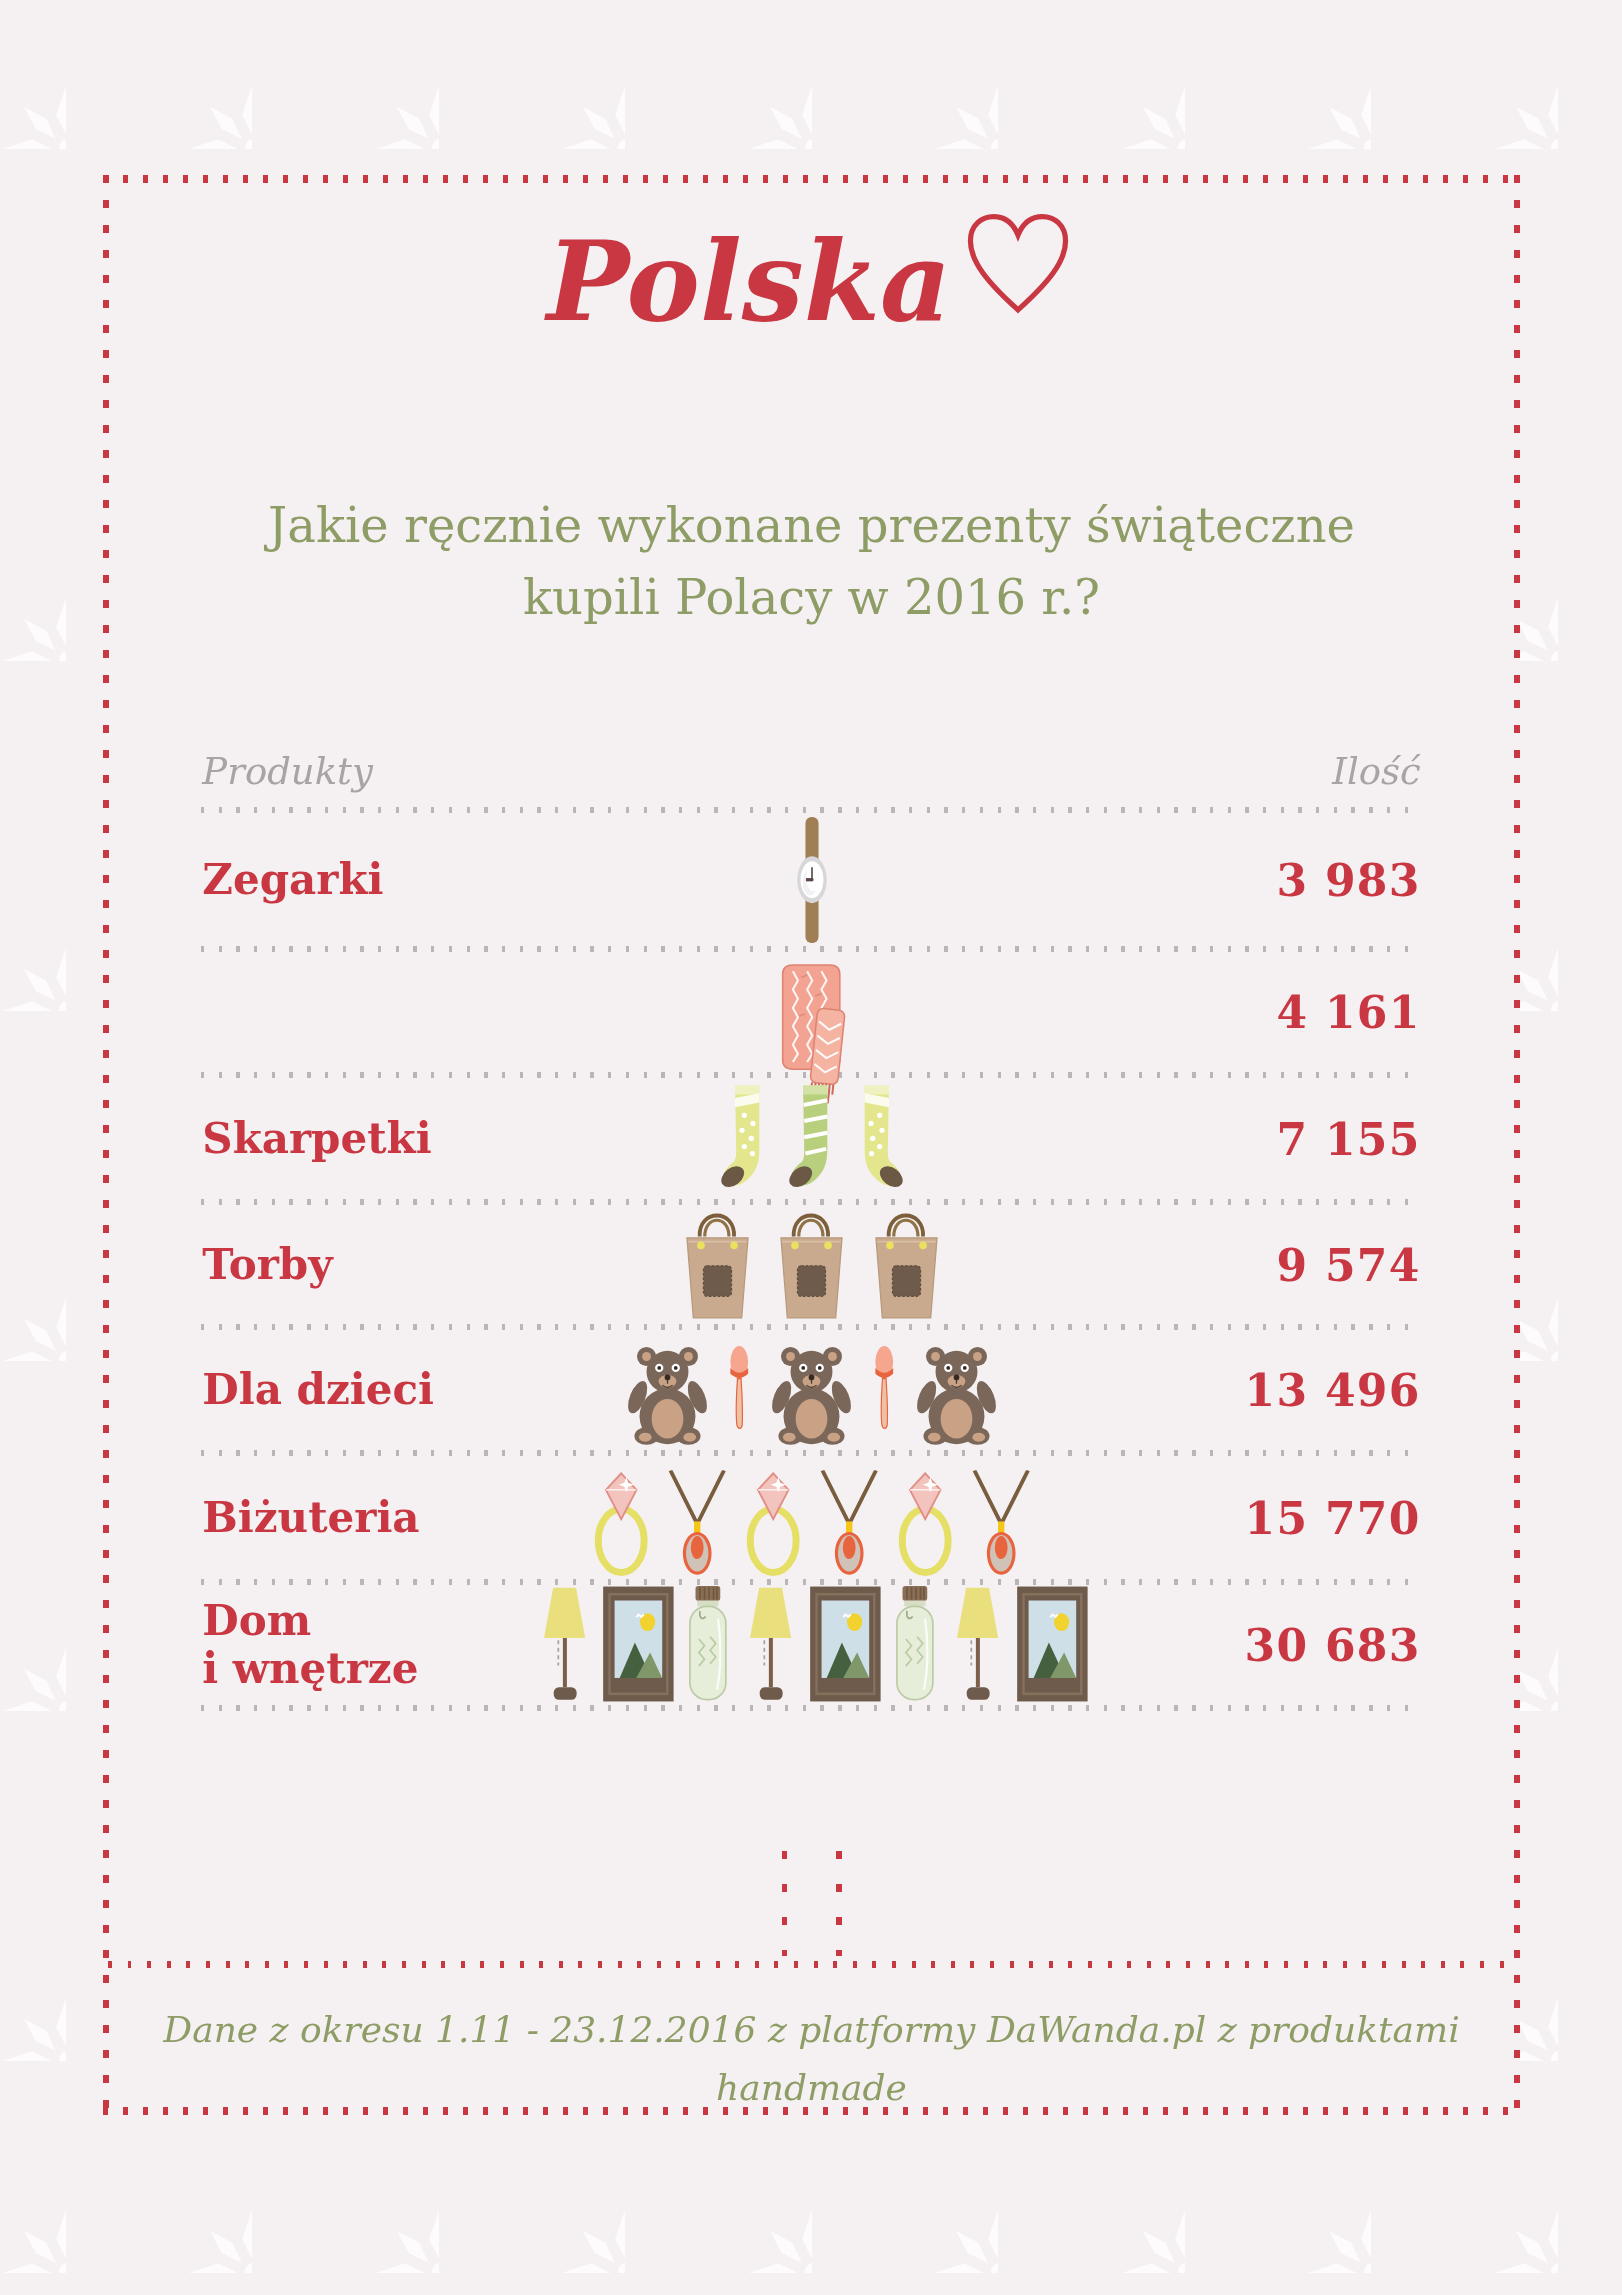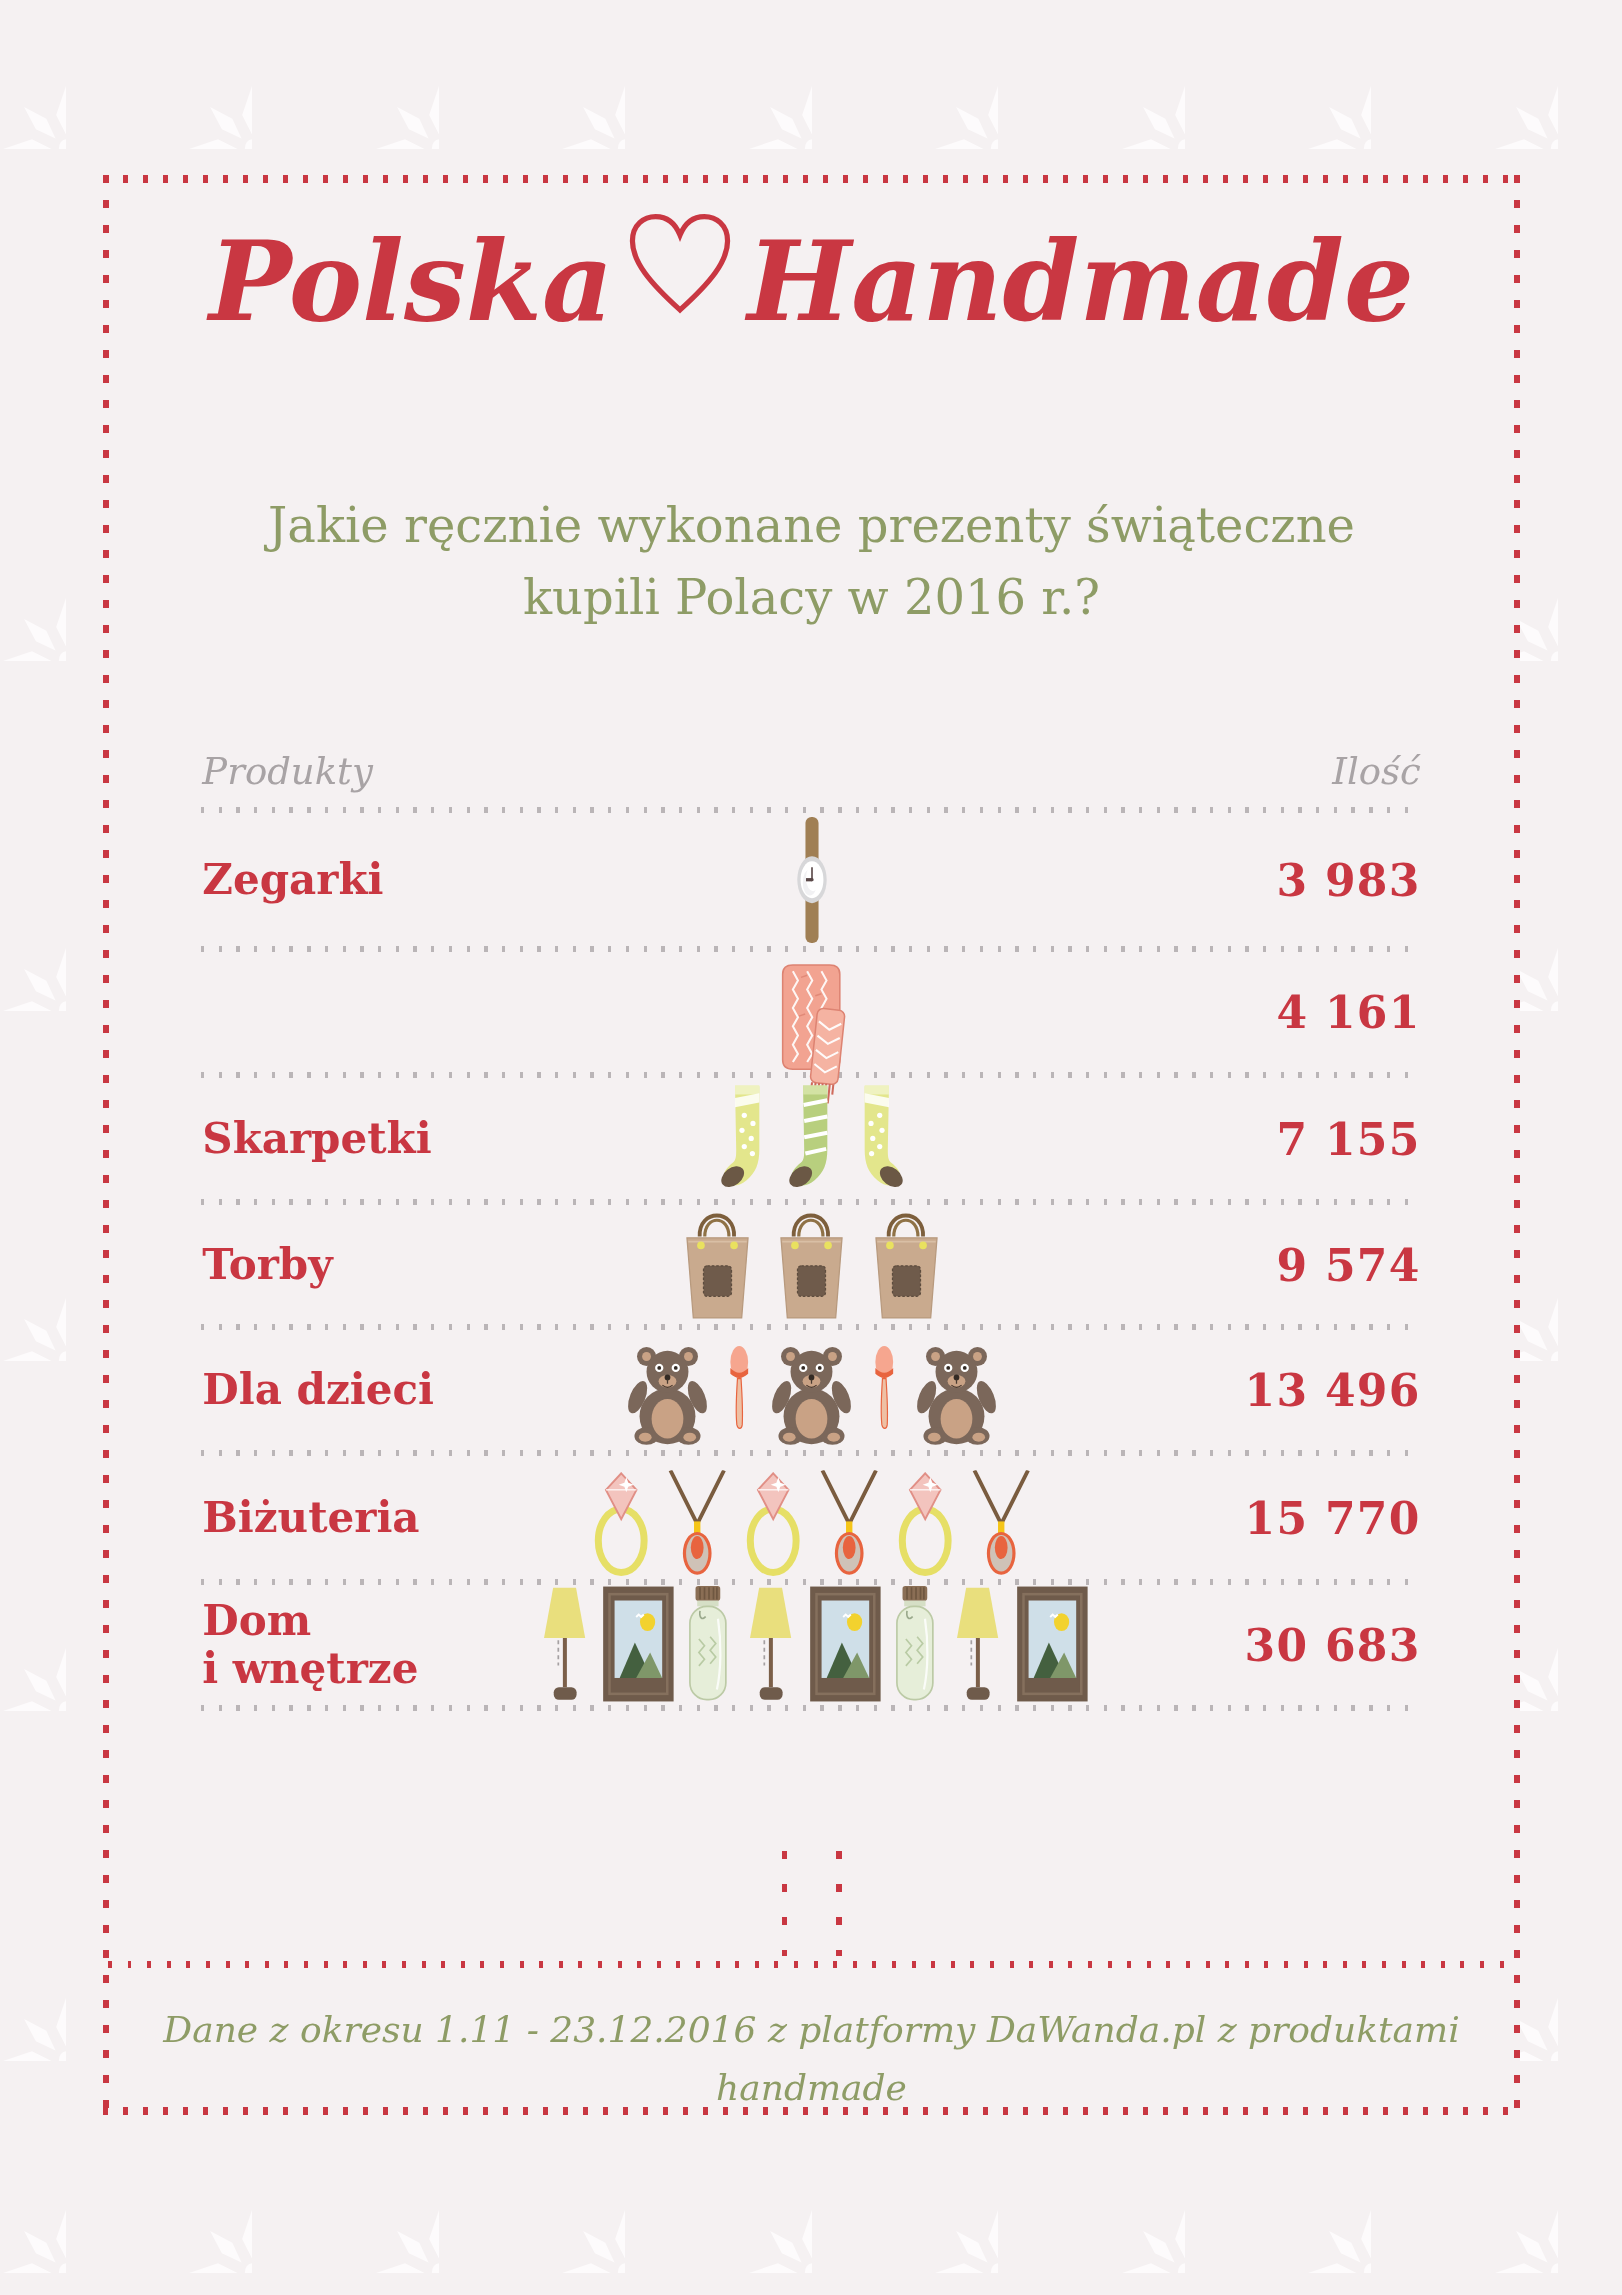--- a/index.html
+++ b/index.html
@@ -489,21 +489,20 @@
     <div class="frame-h" id="frame-top"></div>
     <div class="frame-h" id="frame-bottom"></div>
     <div class="frame-v" id="frame-left"></div>
     <div class="frame-v" id="frame-right"></div>
 
     <div id="title-row">
       <span class="title-word">Polska</span>
       <svg id="heart" viewBox="0 0 200 190">
         <path d="M100,175 C48,128 18,92 18,56 C18,28 38,14 58,14 C78,14 92,26 100,46 C108,26 122,14 142,14 C162,14 182,28 182,56 C182,92 152,128 100,175 Z" fill="none" stroke="#c93742" stroke-width="9" stroke-linecap="round"></path>
       </svg>
-      <span class="title-word">Handmade</span>
     </div>
 
     <div id="subtitle">
       <div>Jakie ręcznie wykonane prezenty świąteczne</div>
       <div>kupili Polacy w 2016 r.?</div>
     </div>
 
     <div id="table">
 
       <div class="row" style="height:92px">

